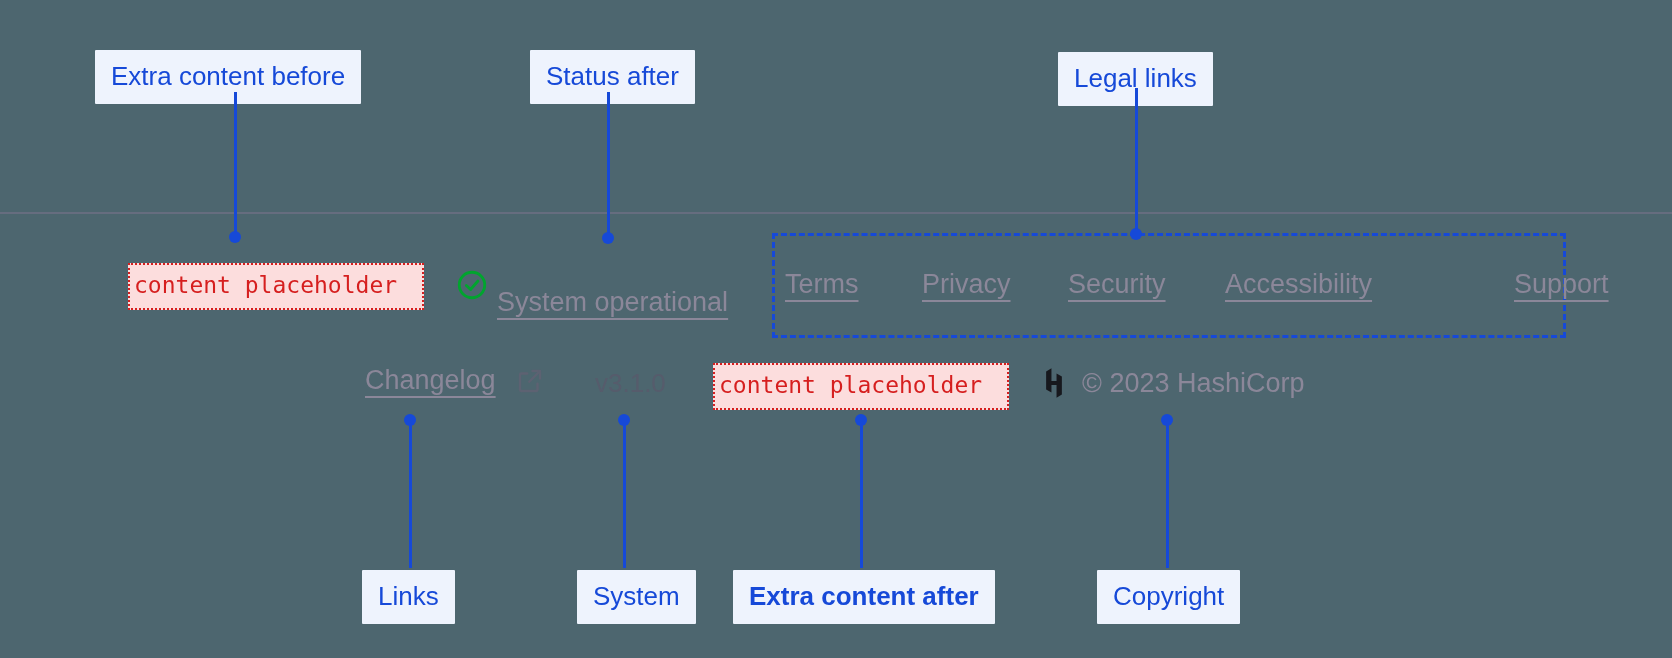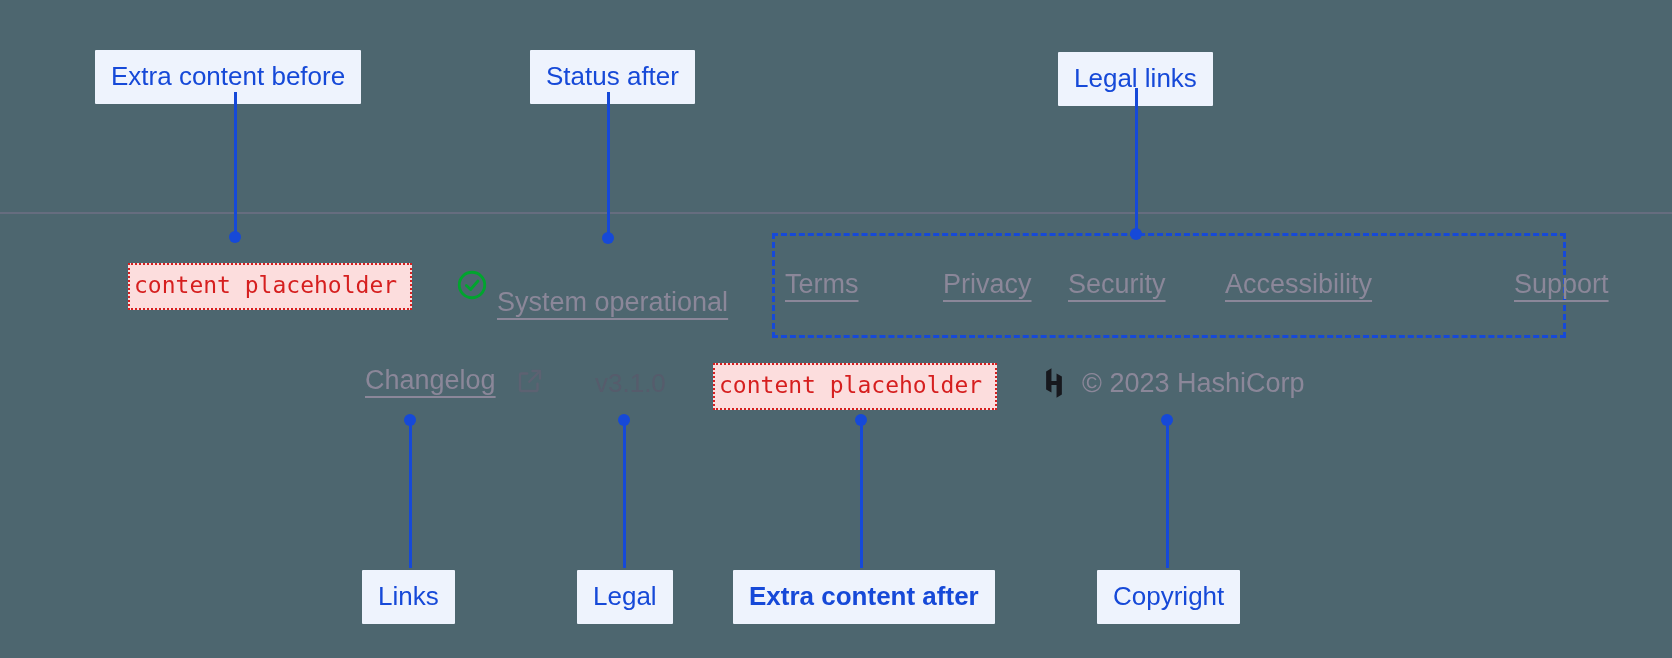--- a/index.html
+++ b/index.html
@@ -58,21 +58,21 @@
 
   
   .placeholder {
     position: absolute;
     background: #fcdddd;
     border: 2px dotted #d61f1f;
     color: #d61f1f;
     font-family: "DejaVu Sans Mono", monospace;
     font-size: 23px;
     line-height: 1;
-    padding: 9px 4px 11px 4px;
+    padding: 9px 16px 11px 4px;
     white-space: nowrap;
   }
 
   
   .dashed-region {
     position: absolute;
     border: 3px dashed #1649d8;
     box-sizing: border-box;
   }
 
@@ -120,21 +120,21 @@
   <span class="icon-slot" style="left:455px; top:268px; width:34px; height:34px;">
     <svg width="34" height="34" viewBox="0 0 24 24" fill="none" stroke="#00a52e" stroke-width="2" stroke-linecap="round" stroke-linejoin="round">
       <circle cx="12" cy="12" r="9"></circle>
       <polyline points="8,12.3 11,15.2 16.2,9.2"></polyline>
     </svg>
   </span>
 
   <a class="footer-link" href="#" style="left:497px; top:289px;">System operational</a>
 
   <a class="footer-link" href="#" style="left:785px; top:271px;">Terms</a>
-  <a class="footer-link" href="#" style="left:922px; top:271px;margin-left:21px;">Privacy</a>
+  <a class="footer-link" href="#" style="left:922px; top:271px;">Privacy</a>
   <a class="footer-link" href="#" style="left:1068px; top:271px;">Security</a>
   <a class="footer-link" href="#" style="left:1225px; top:271px;">Accessibility</a>
   <a class="footer-link" href="#" style="left:1514px; top:271px;">Support</a>
 
   <a class="footer-link" href="#" style="left:365px; top:367px;">Changelog</a>
 
   <span class="icon-slot" style="left:515px; top:366px; width:30px; height:30px;">
     <svg width="30" height="30" viewBox="0 0 24 24" fill="none" stroke="#5d6272" stroke-width="1.9" stroke-linecap="round" stroke-linejoin="round">
       <path d="M14 4 h6 v6"></path>
       <path d="M20 4 L11.4 12.6"></path>
@@ -165,21 +165,21 @@
   <div class="callout" style="left:1058px; top:52px;text-align:right;">Legal links</div>
   <div class="leader" style="left:1135px; top:88px; height:145px;"></div>
   <div class="leader-dot" style="left:1130px; top:228px;"></div>
 
   <div class="leader-dot" style="left:404px; top:414px;"></div>
   <div class="leader" style="left:409px; top:420px; height:148px;"></div>
   <div class="callout" style="left:362px; top:570px;">Links</div>
 
   <div class="leader-dot" style="left:618px; top:414px;"></div>
   <div class="leader" style="left:623px; top:420px; height:148px;"></div>
-  <div class="callout" style="left:577px; top:570px;">Legal</div>
+  <div class="callout" style="left:577px; top:570px;">System</div>
 
   <div class="leader-dot" style="left:855px; top:414px;"></div>
   <div class="leader" style="left:860px; top:420px; height:148px;"></div>
   <div class="callout" style="left:733px; top:570px;font-weight:bold;">Extra content after</div>
 
   <div class="leader-dot" style="left:1161px; top:414px;"></div>
   <div class="leader" style="left:1166px; top:420px; height:148px;"></div>
   <div class="callout" style="left:1097px; top:570px;">Copyright</div>
 
 </div>

